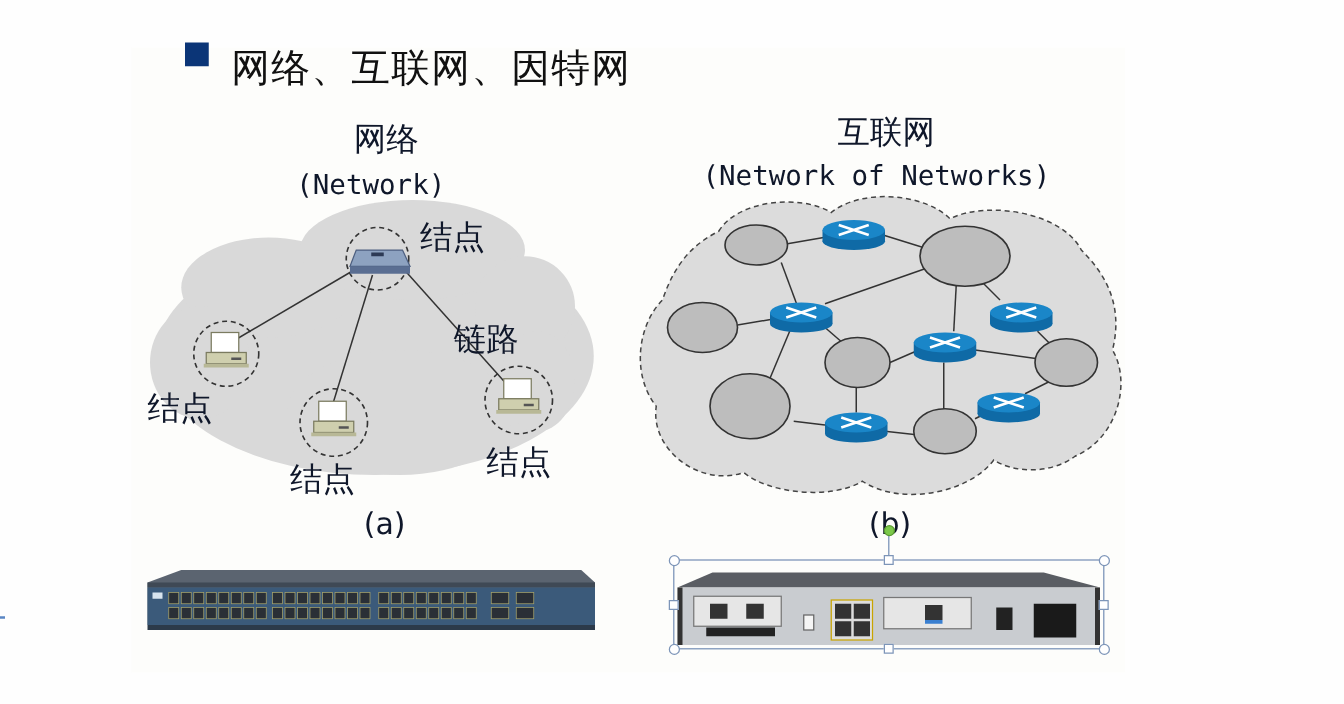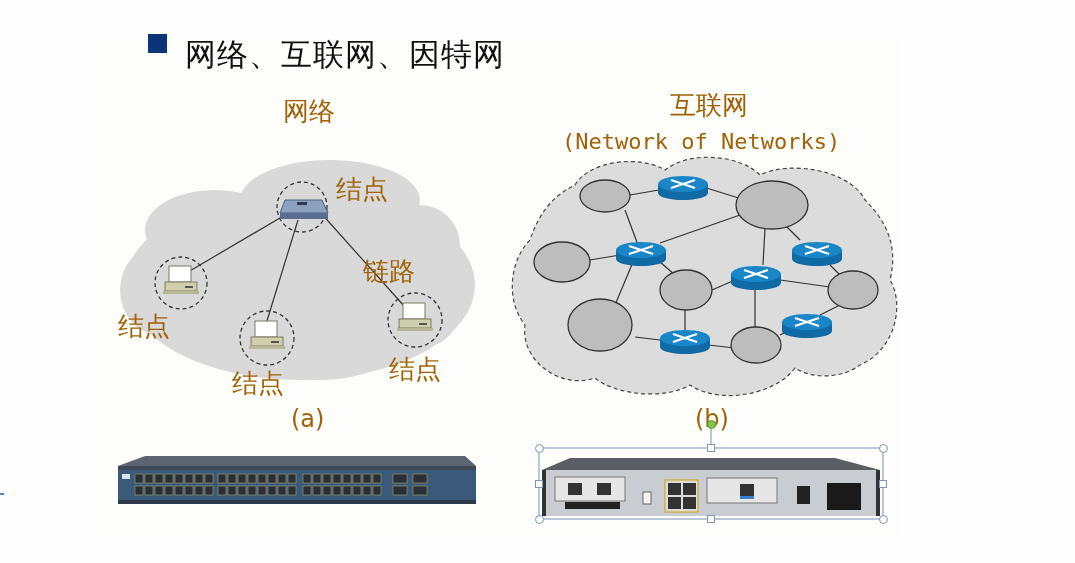--- a/index.html
+++ b/index.html
@@ -2,21 +2,21 @@
 <html><head>
 <meta charset="utf-8">
 <style>
   html, body { margin:0; padding:0; background:#ffffff; }
   body { width:1075px; height:563px; position:relative; overflow:hidden; font-family:"DejaVu Sans", sans-serif; }
   .slide { position:absolute; left:0; top:0; width:1075px; height:563px; background:#fefefe; }
   .panel { position:absolute; left:105px; top:38px; width:795px; height:500px; background:#fdfdfb; }
   .bullet-row { position:absolute; left:148px; top:34px; height:40px; display:flex; align-items:flex-start; }
   .bullet-sq { width:19px; height:19px; background:#0b3577; margin-right:18px; }
   .heading { font-family:"DejaVu Serif", serif; font-size:31px; color:#111; letter-spacing:1px; }
-  .cap { position:absolute; color:#a16207; font-family:"DejaVu Sans", sans-serif; white-space:nowrap; }
+  .cap { position:absolute; color:#0f172a; font-family:"DejaVu Sans", sans-serif; white-space:nowrap; }
   .cap.cn { font-size:26px; }
   .cap.mono { font-family:"DejaVu Sans Mono", monospace; font-size:22px; }
   .cap.sub { font-size:24px; }
   svg { position:absolute; left:0; top:0; }
   .sel-handle { position:absolute; background:#fff; border:1px solid #7d95b8; box-sizing:border-box; }
   .sel-handle.round { border-radius:50%; width:9px; height:9px; }
   .sel-handle.sq { width:8px; height:8px; }
   .rot-handle { position:absolute; width:9px; height:9px; border-radius:50%; background:#7cc94a; border:1px solid #5a9a32; box-sizing:border-box; }
   .left-mark { position:absolute; left:0; top:493px; width:4px; height:2px; background:#5a86c4; }
 </style>
@@ -153,20 +153,21 @@
         <g>
           <rect x="782" y="322" width="50" height="9" fill="#0f6aa6"></rect>
           <ellipse cx="807" cy="331" rx="25" ry="7" fill="#0f6aa6"></ellipse>
           <ellipse cx="807" cy="322" rx="25" ry="8" fill="#1a86c8"></ellipse>
           <path d="M795,318 L819,326 M819,318 L795,326" stroke="#fff" stroke-width="2.2"></path>
         </g>
       </g>
   </svg>
 
   <span class="cap cn" style="left:283px;top:94px;">网络</span>
+  <span class="cap mono" style="left:237px;top:136px;">(Network)</span>
   <span class="cap cn" style="left:336px;top:172px;">结点</span>
   <span class="cap cn" style="left:363px;top:254px;">链路</span>
   <span class="cap cn" style="left:118px;top:309px;">结点</span>
   <span class="cap cn" style="left:232px;top:366px;">结点</span>
   <span class="cap cn" style="left:389px;top:352px;">结点</span>
   <span class="cap sub" style="left:291px;top:405px;">(a)</span>
 
   <span class="cap mono" style="left:562px;top:129px;">(Network of Networks)</span>
   <span class="cap cn" style="left:670px;top:88px;">互联网</span>
   <span class="cap sub" style="left:695px;top:405px;">(b)</span>

